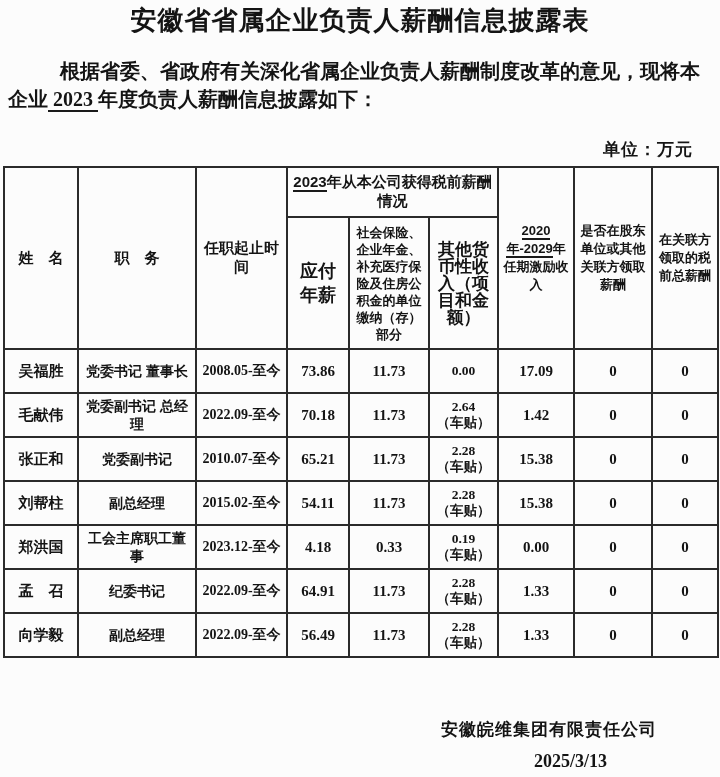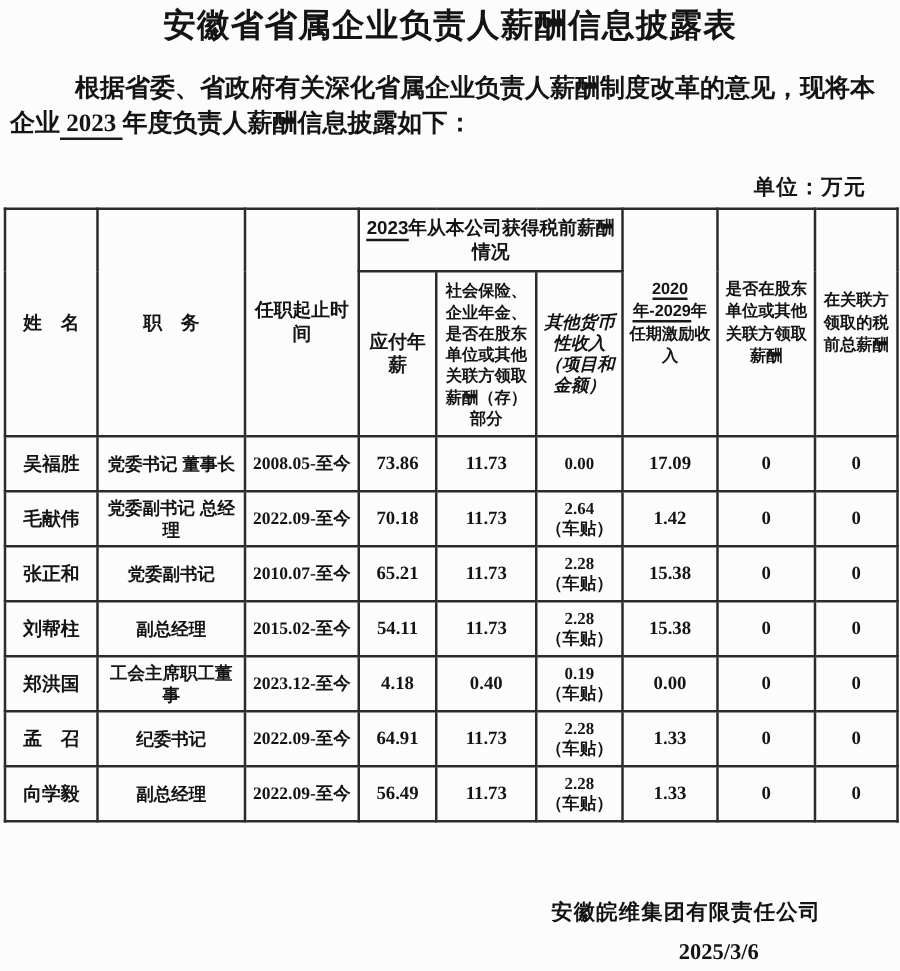--- a/index.html
+++ b/index.html
@@ -32,23 +32,23 @@
   }
   table.salary th, table.salary td {
     border:2px solid #2b2b2b; padding:0 4px; overflow:hidden;
     font-weight:bold; text-align:center; vertical-align:middle;
   }
   tr.h1 { height:50px; }
   tr.h2 { height:132px; }
   tbody tr { height:44px; }
   .th-big { font-size:15px; }
   .th-group { font-size:15px; }
-  .th-salary { font-size:15px;border-radius:26px; }
+  .th-salary { font-size:18px;border-radius:26px; }
   .th-ins { font-size:13px; line-height:17px; padding:0 3px; }
-  .th-other { font-size:14px; line-height:17px; text-align:left;font-style:italic; }
+  .th-other { font-size:17px; line-height:17px; text-align:left; }
   .th-incentive { font-size:13px; line-height:18px; padding:0 2px; }
   .th-share { font-size:13px; line-height:18px; }
   .th-related { font-size:13px; line-height:18px; }
   td.c-name { font-size:15px;margin-top:24px; }
   td.c-pos { font-size:14px; text-align:left; padding:0 5px; line-height:18px;margin-left:36px; }
   td.c-term { font-family:"Liberation Serif", serif; font-size:14px; white-space:nowrap; padding:0 1px; }
   td.c-num { font-family:"Liberation Serif", serif; font-size:15px; font-weight:600; }
   td.c-other { font-family:"Liberation Serif", serif; font-size:13.5px; line-height:16px; white-space:pre-line; font-weight:600; }
   td.c-zero-bold { font-weight:bold; }
   .footer-company {
@@ -91,21 +91,21 @@
         <th class="th-big" rowspan="2">姓　名</th>
         <th class="th-big" rowspan="2">职　务</th>
         <th class="th-big" rowspan="2">任职起止时间</th>
         <th class="th-group" colspan="3"><span class="u">2023</span><span>年从本公司获得税前薪酬情况</span></th>
         <th class="th-incentive" rowspan="2"><span class="u">2020年-2029</span><span>年任期激励收入</span></th>
         <th class="th-share" rowspan="2">是否在股东单位或其他关联方领取薪酬</th>
         <th class="th-related" rowspan="2">在关联方领取的税前总薪酬</th>
       </tr>
       <tr class="h2">
         <th class="th-salary">应付年薪</th>
-        <th class="th-ins">社会保险、企业年金、是否在股东单位或其他关联方领取薪酬（存）部分</th>
+        <th class="th-ins">社会保险、企业年金、补充医疗保险及住房公积金的单位缴纳（存）部分</th>
         <th class="th-other">其他货币性收入（项目和金额）</th>
       </tr>
     </thead>
     <tbody>
       <tr>
         <td class="c-name">吴福胜</td>
         <td class="c-pos">党委书记 董事长</td>
         <td class="c-term">2008.05-至今</td>
         <td class="c-num">73.86</td>
         <td class="c-num">11.73</td>
@@ -148,21 +148,21 @@
 （车贴）</td>
         <td class="c-num">15.38</td>
         <td class="c-num">0</td>
         <td class="c-num c-zero-bold">0</td>
       </tr>
       <tr>
         <td class="c-name">郑洪国</td>
         <td class="c-pos">工会主席职工董事</td>
         <td class="c-term">2023.12-至今</td>
         <td class="c-num">4.18</td>
-        <td class="c-num">0.40</td>
+        <td class="c-num">0.33</td>
         <td class="c-other">0.19
 （车贴）</td>
         <td class="c-num">0.00</td>
         <td class="c-num">0</td>
         <td class="c-num c-zero-bold">0</td>
       </tr>
       <tr>
         <td class="c-name">孟　召</td>
         <td class="c-pos">纪委书记</td>
         <td class="c-term">2022.09-至今</td>
@@ -183,15 +183,15 @@
         <td class="c-other">2.28
 （车贴）</td>
         <td class="c-num">1.33</td>
         <td class="c-num">0</td>
         <td class="c-num c-zero-bold">0</td>
       </tr>
     </tbody>
   </table>
 
   <div class="footer-company">安徽皖维集团有限责任公司</div>
-  <div class="footer-date">2025/3/6</div>
+  <div class="footer-date">2025/3/13</div>
 
 </div>
 
 </body></html>

